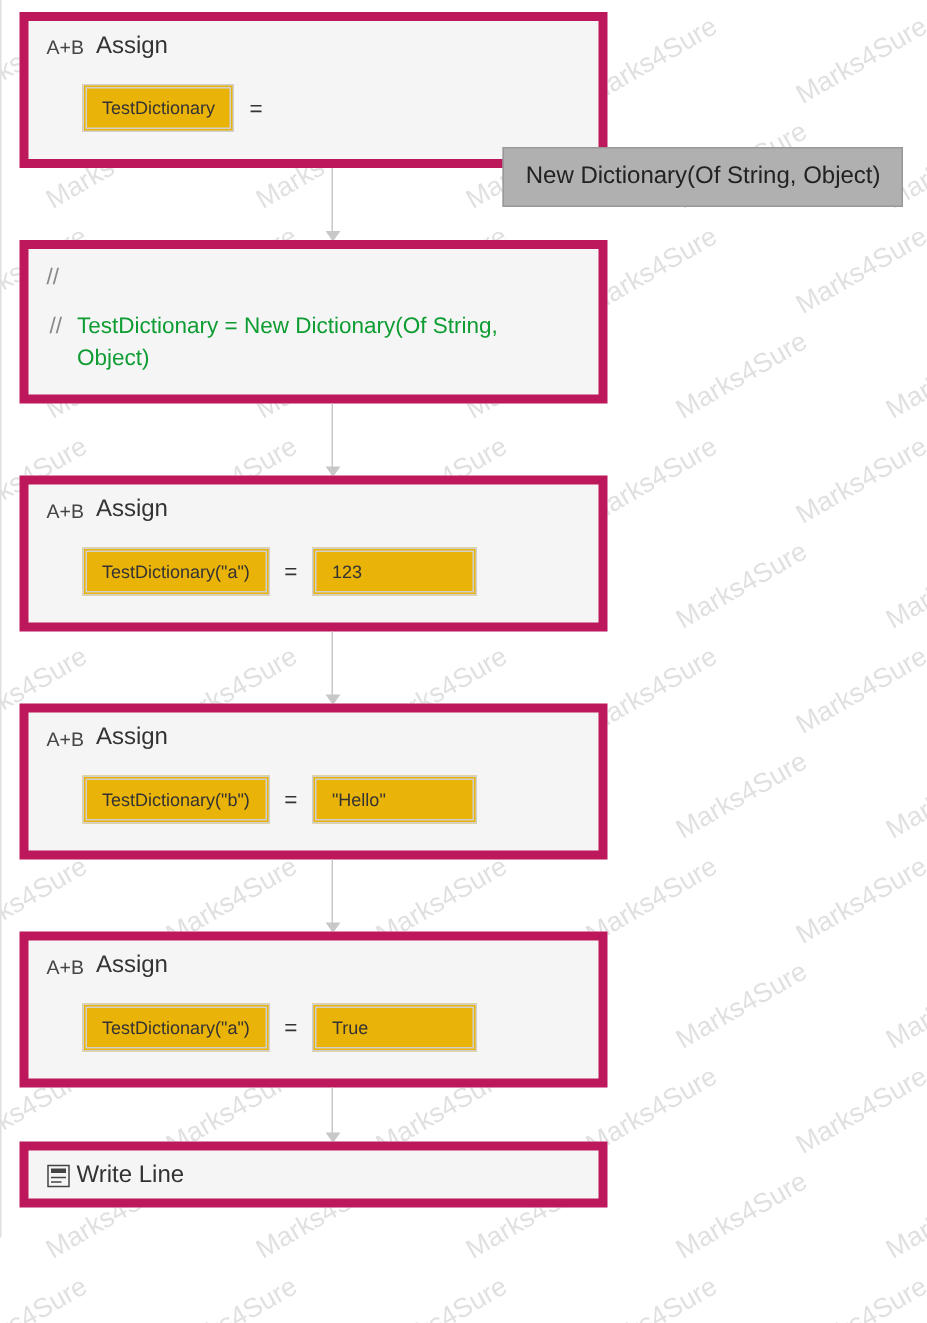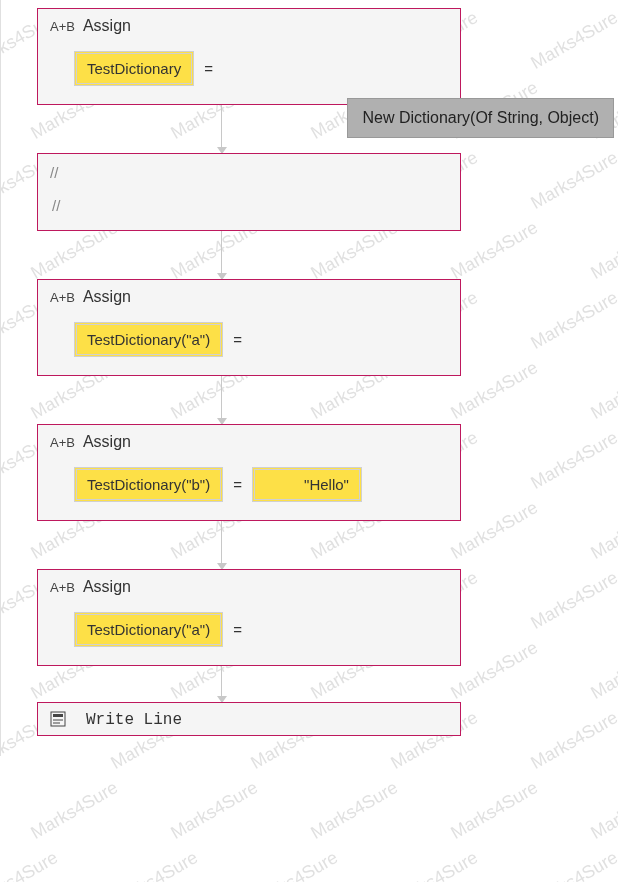--- a/index.html
+++ b/index.html
@@ -28,23 +28,23 @@
   transform: rotate(-30deg);
   white-space: nowrap;
 }
 .canvas {
   position: relative;
   z-index: 1;
   padding: 8px 20px 20px 20px;
 }
 .activity {
   background: #f5f5f5;
-  border: 1px solid #be185d;
-  width: 424px;
-  margin-left: 26px;
+  border: 6px solid #be185d;
+  width: 392px;
+  margin-left: 2px;
   position: relative;
 }
 .activity-header {
   display: flex;
   align-items: center;
   padding: 8px 12px 6px 12px;
   gap: 8px;
 }
 .ab-label {
   font-size: 13px;
@@ -55,36 +55,35 @@
   color: #333;
 }
 .activity-body {
   padding: 10px 18px 18px 36px;
   display: flex;
   align-items: center;
   gap: 8px;
 }
 .expr-box {
   border: 3px double #d0d0d0;
-  background: #fde047;
+  background: #eab308;
   padding: 6px 10px;
-  font-size: 15px;
+  font-size: 12px;
   color: #333;
   min-width: 60px;
-  text-align: right;
 }
 .eq { font-size: 15px; color: #333; padding: 0 2px; }
 .tooltip {
   position: absolute;
   background: #b0b0b0;
   border: 1px solid #999;
   padding: 10px 14px;
   font-size: 16px;
   color: #222;
-  right: 4px;
+  right: 16px;
   top: 98px;
   z-index: 2;
 }
 .comment-header {
   display: flex;
   align-items: center;
   padding: 10px 12px 6px 12px;
   gap: 10px;
   color: #555;
 }
@@ -110,23 +109,23 @@
   bottom: -1px;
   left: -4px;
   width: 0; height: 0;
   border-left: 5px solid transparent;
   border-right: 5px solid transparent;
   border-top: 7px solid #c8c8c8;
 }
 .connector.short { height: 36px; }
 .wl-header {
   display: flex;
+  align-items: center;
   padding: 8px 12px 6px 12px;
-  gap: 20px;
-  font-family: Liberation Mono, monospace;
+  gap: 4px;
 }
 .wl-icon {
   width: 16px; height: 16px;
 }
 .wl-body {
   padding: 10px 18px 18px 18px;
   display: flex;
   align-items: center;
   gap: 10px;
 }
@@ -226,33 +225,35 @@
   <div class="tooltip">New Dictionary(Of String, Object)</div>
 
   <div class="connector"></div>
 
   <div class="activity">
     <div class="comment-header">
       <span class="comment-slash">//</span>
     </div>
     <div class="comment-body">
       <span class="comment-slash">//</span>
+      <span class="txt">TestDictionary = New Dictionary(Of String, Object)</span>
     </div>
   </div>
 
   <div class="connector"></div>
 
   <div class="activity">
     <div class="activity-header">
       <span class="ab-label">A+B</span>
       <span class="activity-title">Assign</span>
     </div>
     <div class="activity-body">
       <span class="expr-box">TestDictionary("a")</span>
       <span class="eq">=</span>
+      <span class="expr-box" style="min-width:110px">123</span>
     </div>
   </div>
 
   <div class="connector"></div>
 
   <div class="activity">
     <div class="activity-header">
       <span class="ab-label">A+B</span>
       <span class="activity-title">Assign</span>
     </div>
@@ -266,20 +267,21 @@
   <div class="connector"></div>
 
   <div class="activity">
     <div class="activity-header">
       <span class="ab-label">A+B</span>
       <span class="activity-title">Assign</span>
     </div>
     <div class="activity-body">
       <span class="expr-box">TestDictionary("a")</span>
       <span class="eq">=</span>
+      <span class="expr-box" style="min-width:110px">True</span>
     </div>
   </div>
 
   <div class="connector short"></div>
 
   <div class="activity">
     <div class="wl-header">
       <svg class="wl-icon" viewBox="0 0 16 16">
         <rect x="1" y="1" width="14" height="14" fill="none" stroke="#444" stroke-width="1"></rect>
         <rect x="3" y="3" width="10" height="3" fill="#444"></rect>

